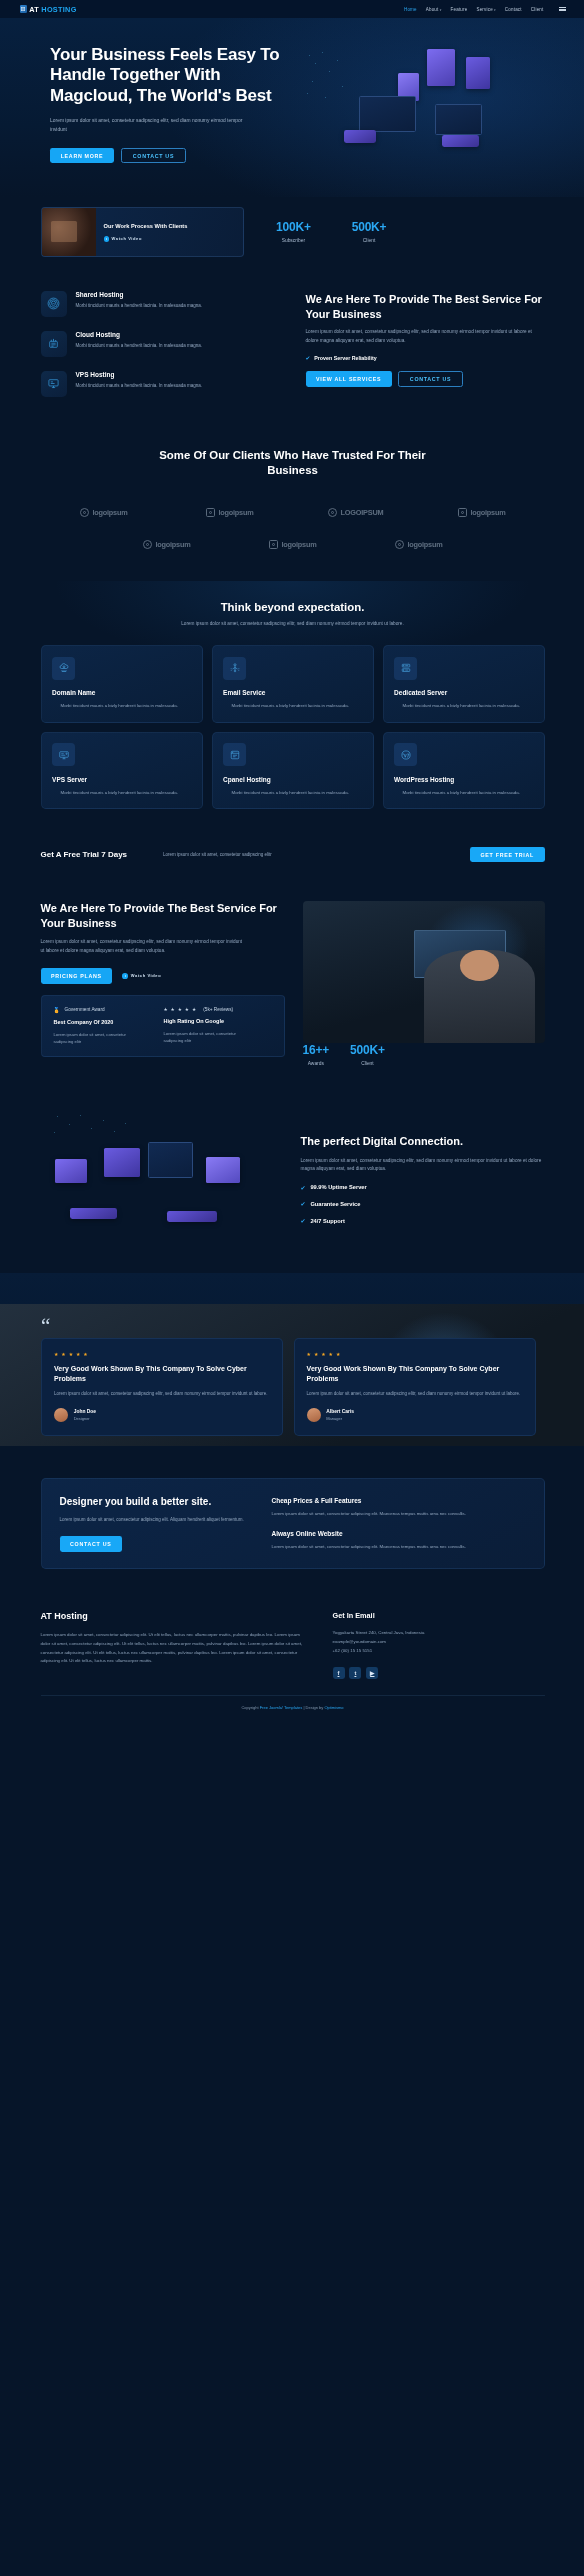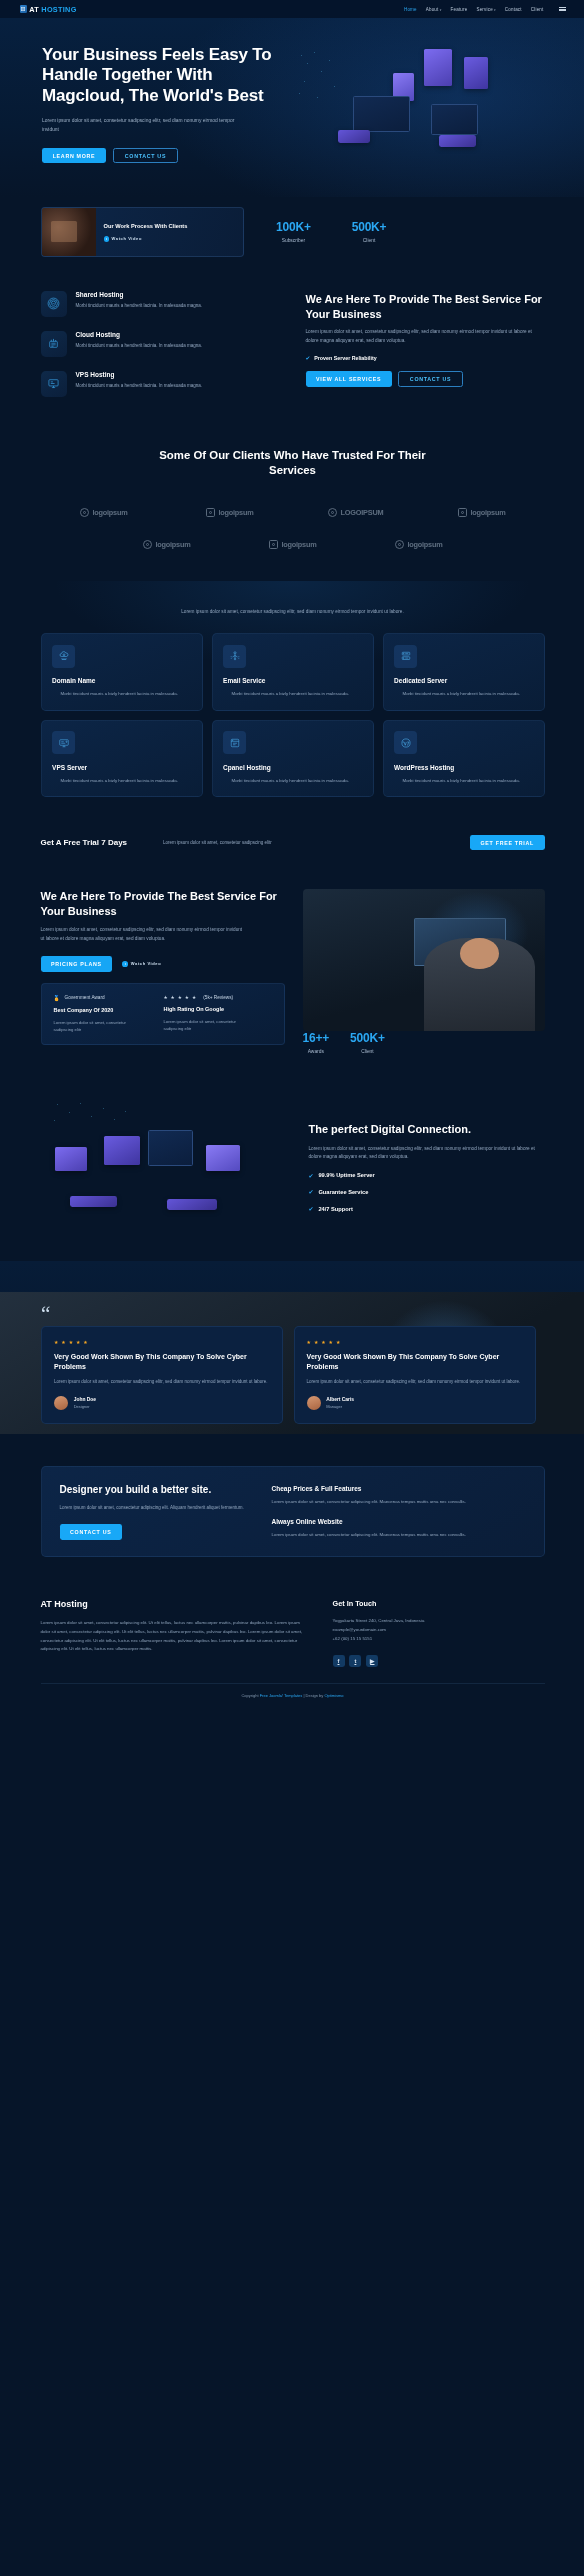--- a/index.html
+++ b/index.html
@@ -52,21 +52,21 @@
   .burger span { display: block; width: 6.5px; height: 0.8px; background: #c7d4e2; }
 
   
   .hero {
     background:
       radial-gradient(422px 187px at 78% 45%, rgba(30,90,170,.30), transparent 70%),
       linear-gradient(180deg,#07203f 0%, #061a33 60%, #061529 100%);
     padding: 21px 0 28px; position: relative;
   }
   .hero-grid { display: flex; align-items: center; gap: 8px; }
-  .hero-left { width: 244px; padding-left: 1.6px; }
+  .hero-left { width: 244px; padding-left: 1.6px; margin-left: 8px; }
   .hero h1 { font-size: 17px; line-height: 1.22; font-weight: bold; letter-spacing: -0.2px; }
   .hero p { font-size: 4.9px; line-height: 1.85; color: #9db0c6; margin-top: 9px; width: 203px; }
   .hero-actions { display: flex; gap: 7.3px; margin-top: 14px; }
   .hero-art { flex: 1; height: 130px; position: relative; }
 
   
   .iso { position: absolute; inset: 0; }
   .iso-cube {
     position: absolute; border-radius: 1.6px;
     background: linear-gradient(150deg,#7c6cf0,#4b3fb0);
@@ -217,21 +217,21 @@
   .award-head .medal { font-size: 5.7px; }
   .award-head span { font-size: 4.7px; color: #c9d8e8; }
   .award-title { font-size: 5.5px; font-weight: bold; margin-top: 6.5px; }
   .award-desc { font-size: 4.2px; line-height: 1.7; color: #8fa4bd; margin-top: 5.7px; width: 89px; }
   .stars { color: #f5a623; font-size: 4.9px; letter-spacing: 0.8px; }
   .rev-count { font-size: 4.2px; color: #b8c8d8; margin-left: 2.4px; }
   .awards-stats { margin-left: auto; display: flex; gap: 21px; align-self: flex-start; }
 
   
   .digital { padding: 18px 0 23px; }
-  .digital-grid { display: flex; gap: 24px; align-items: center; }
+  .digital-grid { display: flex; gap: 16px; align-items: center; }
   .digital-art {
     width: 244px; height: 142px; position: relative;
   }
   .digital-right { flex: 1; }
   .digital-right h2 { font-size: 11px; line-height: 1.3; font-weight: bold; }
   .digital-right p { font-size: 4.7px; line-height: 1.85; color: #93a7bf; margin-top: 8px; }
   .dig-check { display: flex; align-items: center; gap: 4.9px; margin-top: 9.7px; }
   .dig-check .c { color: #2aa7f2; font-size: 6px; }
   .dig-check span.t { font-size: 5.7px; font-weight: bold; }
 
@@ -452,21 +452,21 @@
             <button class="btn btn-primary">View All Services</button>
             <button class="btn btn-outline">Contact Us</button>
           </div>
         </div>
       </div>
     </div>
   </div>
 
   <div class="clients">
     <div class="wrap">
-      <h2>Some Of Our Clients Who Have Trusted For Their Services</h2>
+      <h2>Some Of Our Clients Who Have Trusted For Their Business</h2>
       <div class="logo-grid">
         <div class="logo-cell">
             <span class="logo-ico"></span>
             <span class="logo-word">logoipsum</span>
           </div>
         <div class="logo-cell">
             <span class="logo-ico sq"></span>
             <span class="logo-word">logoipsum</span>
           </div>
         <div class="logo-cell">
@@ -488,20 +488,21 @@
         <div class="logo-cell">
             <span class="logo-ico"></span>
             <span class="logo-word">logoipsum</span>
           </div>
       </div>
     </div>
   </div>
 
   <div class="think">
     <div class="wrap">
+      <h2>Think beyond expectation.</h2>
       <p>Lorem ipsum dolor sit amet, consetetur sadipscing elitr, sed diam nonumy eirmod tempor invidunt ut labore.</p>
       <div class="cards">
 
         <div class="card">
           <div class="card-ico">
             <svg viewBox="0 0 24 24" fill="none" stroke="#4fb5f5" stroke-width="1.1">
               <path d="M7 13a3 3 0 010-6 4.5 4.5 0 018.6-1A3.4 3.4 0 0117 13z"></path>
               <circle cx="12" cy="9.5" r="1.8"></circle>
               <path d="M8 16v3M12 16v3M16 16v3M8 19h8"></path>
             </svg>
@@ -739,21 +740,21 @@
   </div>
 
   <div class="footer">
     <div class="wrap">
       <div class="footer-grid">
         <div class="f-left">
           <h3>AT Hosting</h3>
           <p>Lorem ipsum dolor sit amet, consectetur adipiscing elit. Ut elit tellus, luctus nec ullamcorper mattis, pulvinar dapibus leo. Lorem ipsum dolor sit amet, consectetur adipiscing elit. Ut elit tellus, luctus nec ullamcorper mattis, pulvinar dapibus leo. Lorem ipsum dolor sit amet, consectetur adipiscing elit. Ut elit tellus, luctus nec ullamcorper mattis, pulvinar dapibus leo. Lorem ipsum dolor sit amet, consectetur adipiscing elit. Ut elit tellus, luctus nec ullamcorper mattis.</p>
         </div>
         <div class="f-right">
-          <h3>Get In Touch</h3>
+          <h3>Get In Email</h3>
           <div class="lines">
             <div class="line">Yogyakarta Street 240, Central Java, Indonesia</div>
             <div class="line">example@yourdomain.com</div>
             <div class="line">+62 (00) 15 15 5151</div>
           </div>
           <div class="socials">
             <a class="soc" href="#">f</a>
             <a class="soc" href="#">t</a>
             <a class="soc" href="#">▶</a>
           </div>

